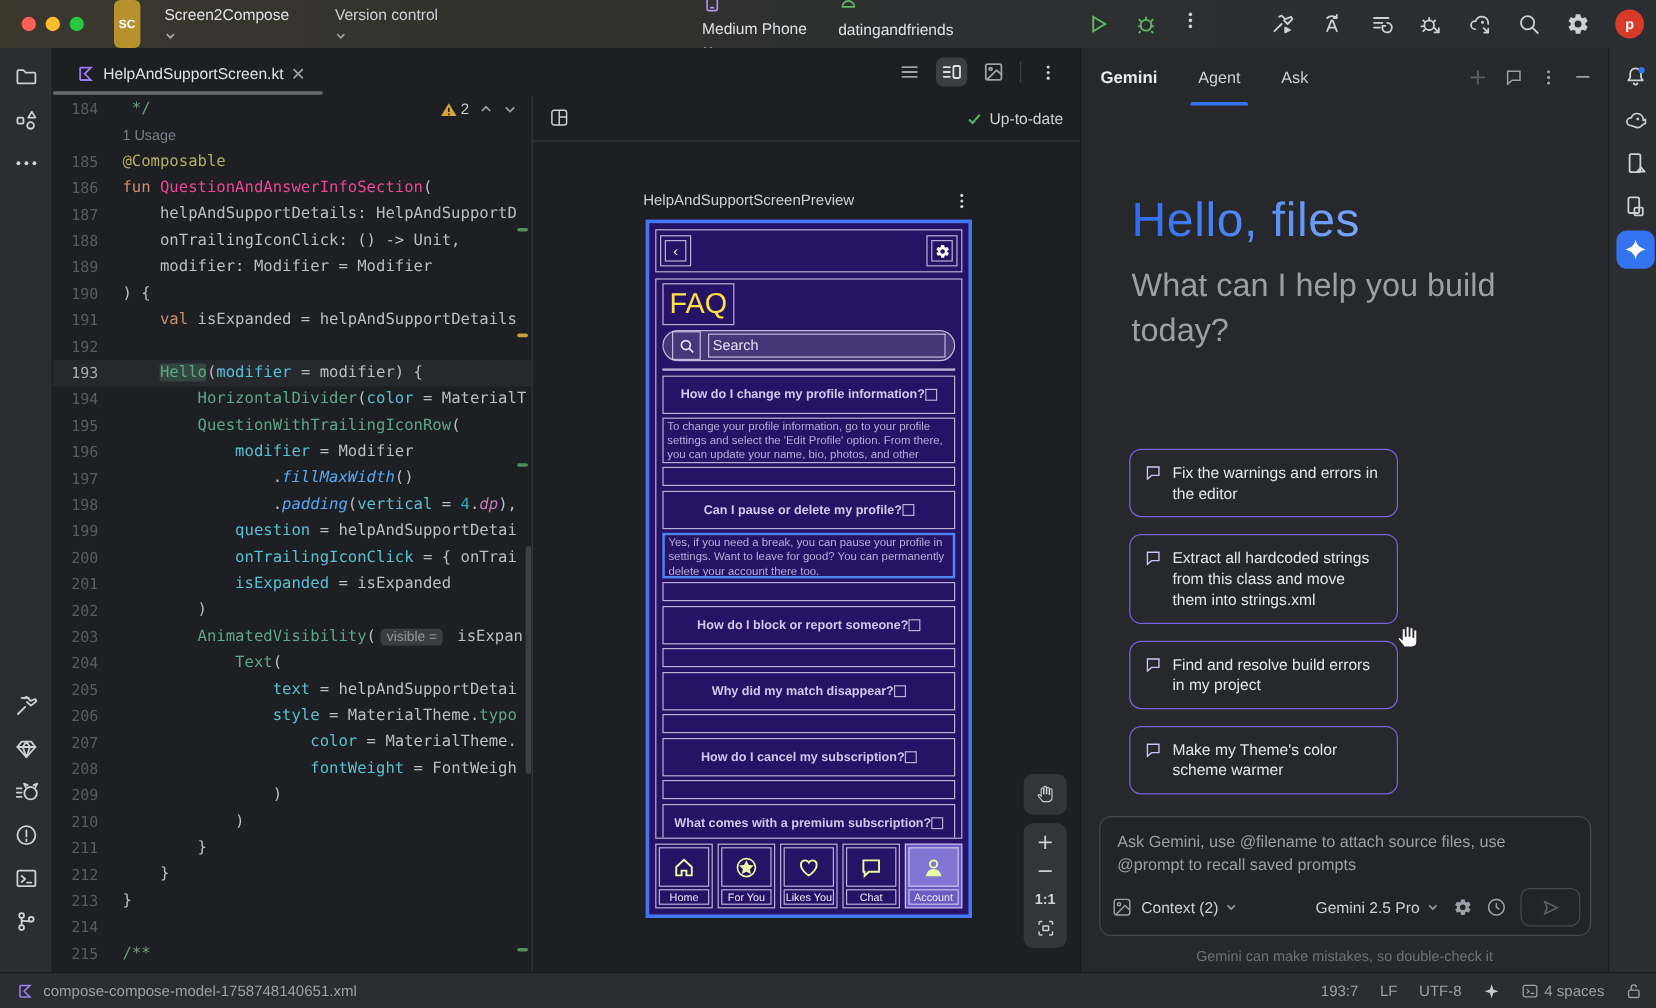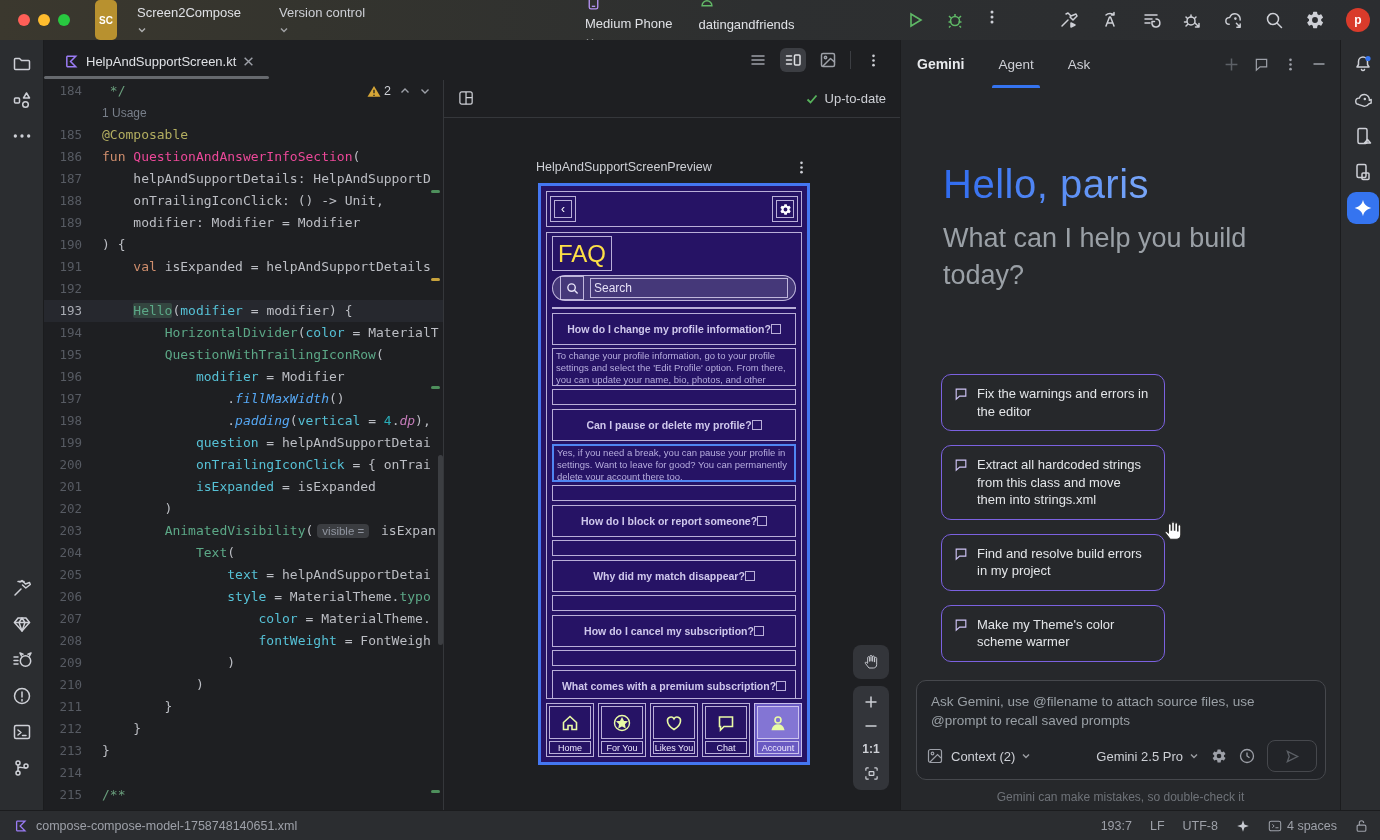--- a/index.html
+++ b/index.html
@@ -643,21 +643,21 @@
           <circle cx="2" cy="2" r="1.4"></circle>
           <circle cx="2" cy="7" r="1.4"></circle>
           <circle cx="2" cy="12" r="1.4"></circle>
         </svg>
       <svg width="14" height="14" viewBox="0 0 14 14" stroke="currentColor" stroke-width="1.5">
           <path d="M1.5 7h11"></path>
         </svg>
     </span>
   </div>
 
-  <div id="gm-greet">Hello, paris</div>
+  <div id="gm-greet">Hello, files</div>
   <div id="gm-sub">What can I help you build today?</div>
   <div id="gm-chips">
       <div class="chip">
         <svg viewBox="0 0 16 16" fill="none" stroke="currentColor" stroke-width="1.3">
           <path d="M2.5 2.5h11v8h-7l-4 3.5z"></path>
         </svg>
         <span>Fix the warnings and errors in the editor</span>
       </div>
       <div class="chip">
         <svg viewBox="0 0 16 16" fill="none" stroke="currentColor" stroke-width="1.3">

